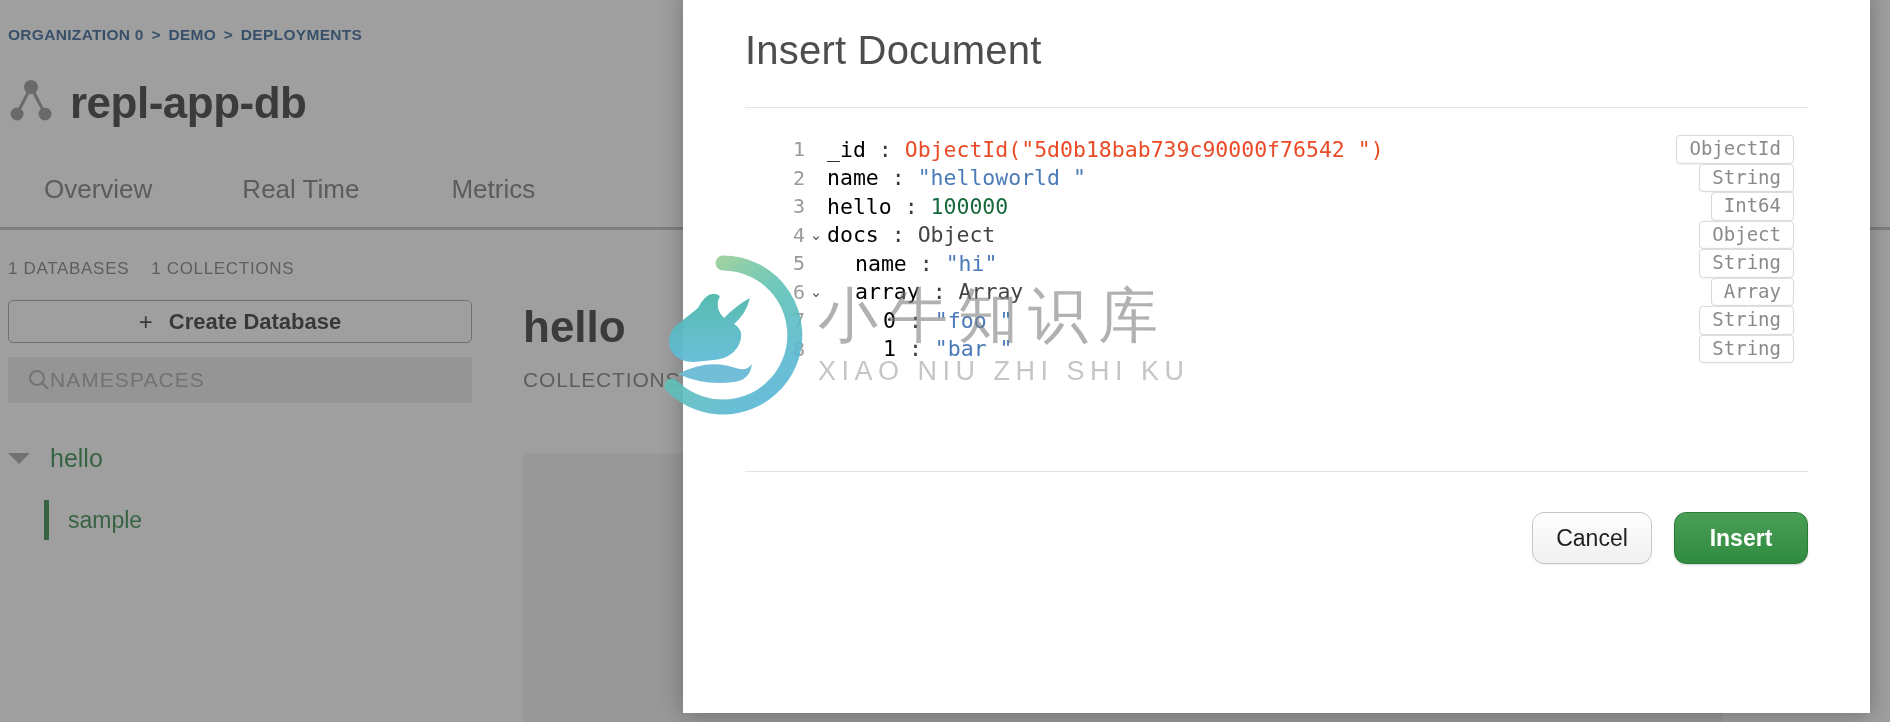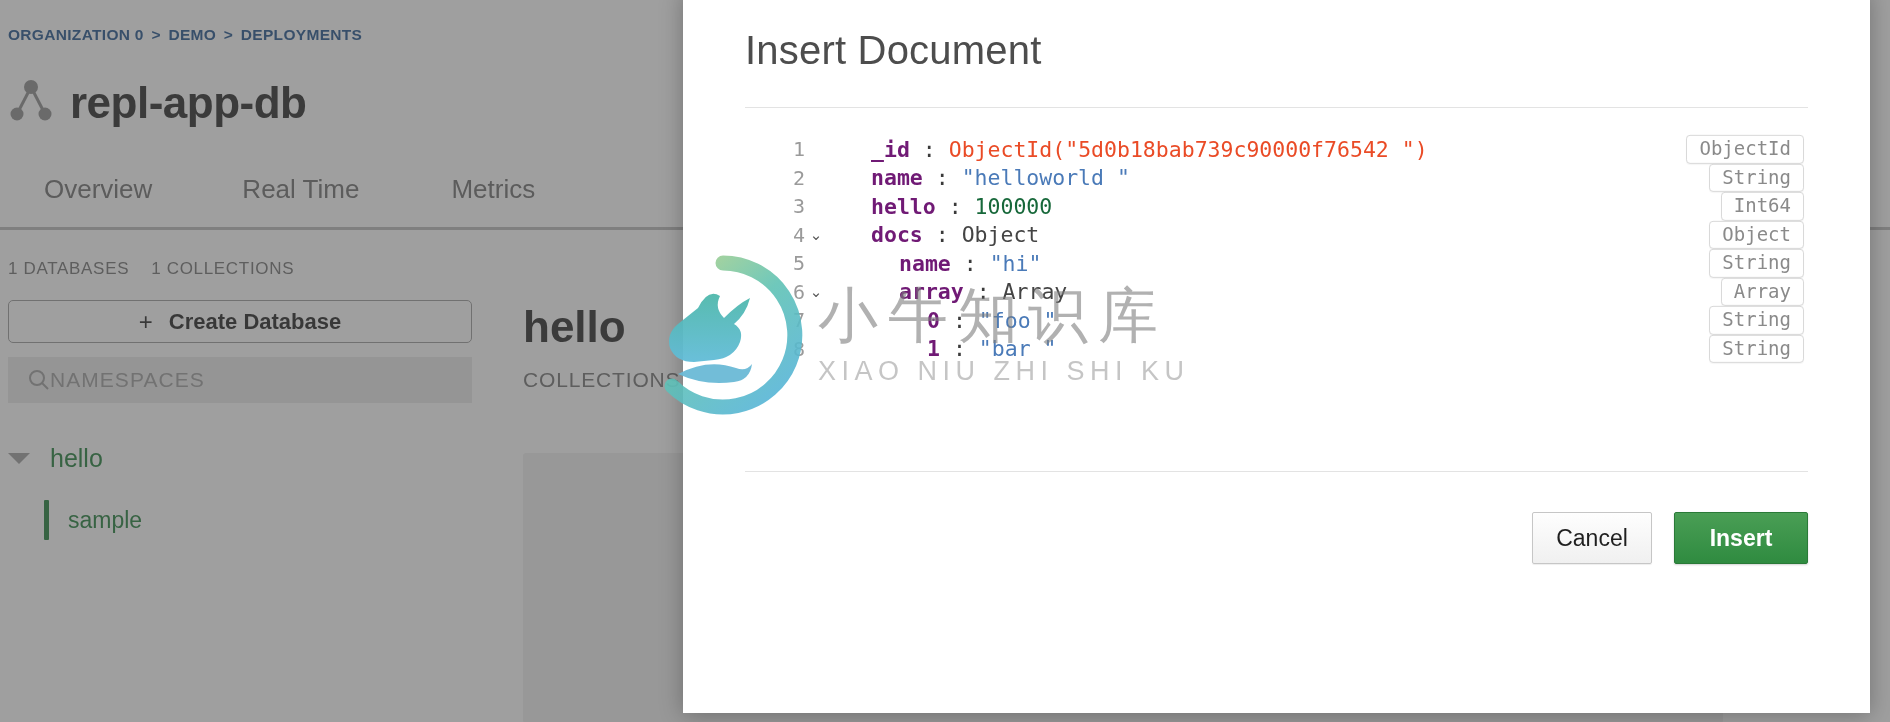--- a/index.html
+++ b/index.html
@@ -170,48 +170,48 @@
   .lineno {
     width: 60px; text-align: right; color: #9a9a9a;
     font-size: 20px; flex: 0 0 auto; padding-right: 0;
   }
   .chev {
     width: 22px; flex: 0 0 auto; text-align:center;
     color: #555; font-size: 15px; font-family:"DejaVu Sans", sans-serif;
   }
   .chev.empty { color: transparent; }
   .content { flex: 1 1 auto; position: relative; }
-  .k { color: #701a75; font-weight: 700; margin-left: 44px; }
+  .k { color: #000000; font-weight: 400; }
   .colon { color: #3a3a3a; }
   .v-str { color: #4a7ab8; }
   .v-num { color: #17683a; }
   .v-oid { color: #ea4b26; }
   .v-plain { color: #444; }
 
   .badge {
     position: absolute; right: 0;
     top: 50%; transform: translateY(-50%);
     border: 1px solid #d9d9d9; border-radius: 4px;
     background: #fff;
     color: #8a8a8a; font-size: 19px;
     font-family: "DejaVu Sans Mono", monospace;
     padding: 2px 12px 3px 12px;
     line-height: 1.12;
     box-shadow: 0 1px 1px rgba(0,0,0,0.04);
   }
-  .badge-wrap { position:absolute; right: 4px; width: 200px; height:100%;text-align:right; }
+  .badge-wrap { position:absolute; right: 14px; width: 200px; height:100%;text-align:right; }
 
   
   .footer {
     position: absolute; left: 62px; top: 505px;
     width: 1063px; height: 70px;
     display: flex; justify-content: flex-end; align-items: center; gap: 22px;
   }
   .btn {
-    font-size: 23px; border-radius: 2px; cursor: pointer;
+    font-size: 23px; border-radius: 12px; cursor: pointer;
     display: inline-flex; align-items: center; justify-content: center; margin-top: 16px;
   }
   .btn-cancel {
     width: 120px; height: 52px;
     background: linear-gradient(#fefefe,#f0f0f0);
     border: 1px solid #c6c6c6; color: #1f1f1f;
     box-shadow: 0 1px 1px rgba(0,0,0,0.07);
   }
   .btn-insert {
     width: 134px; height: 52px;

